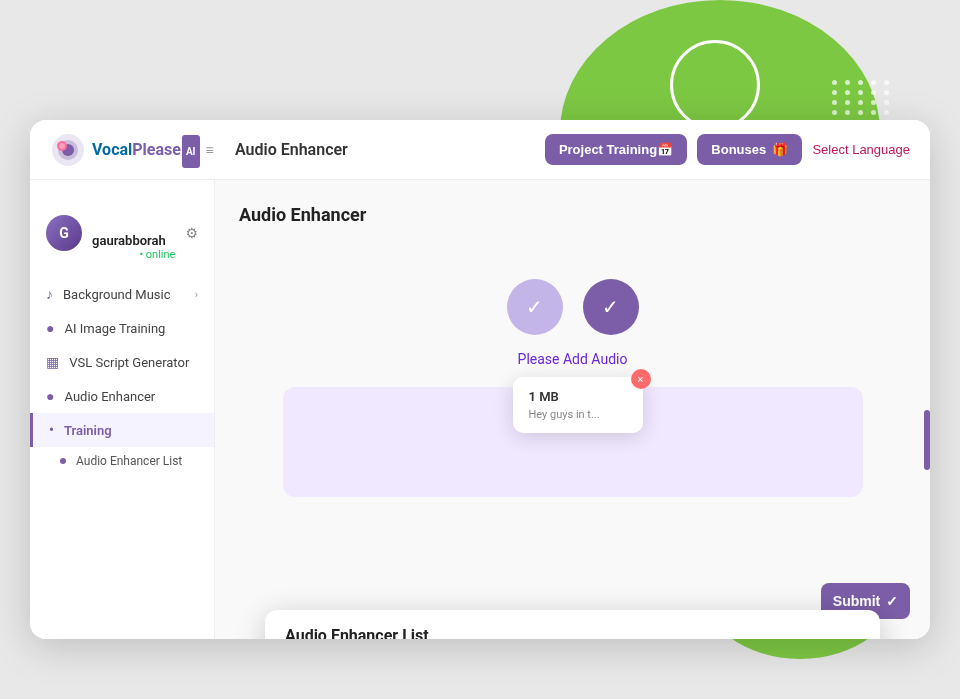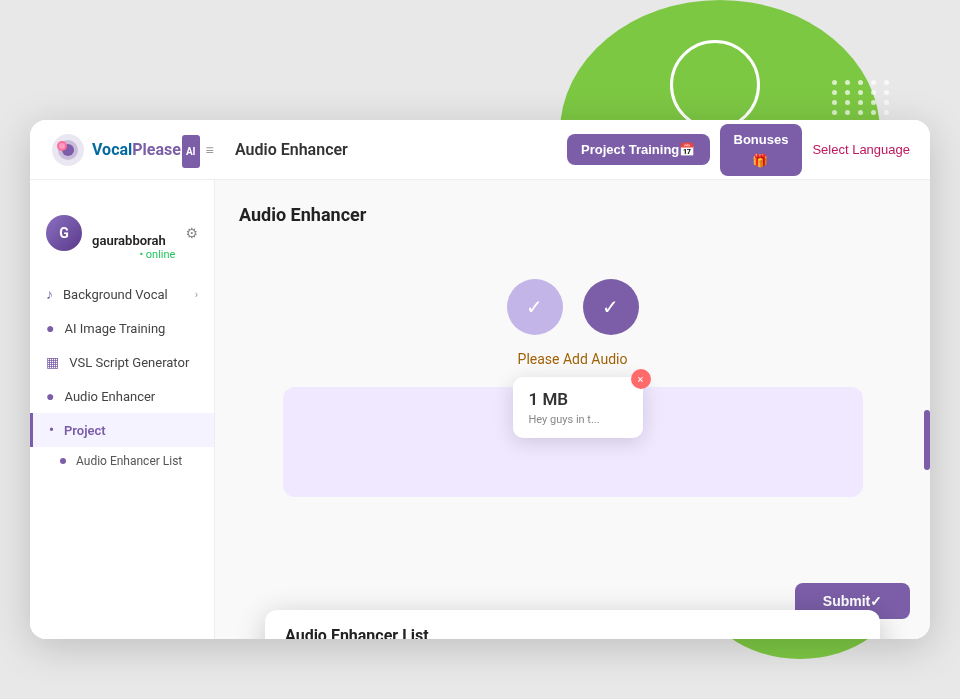--- a/index.html
+++ b/index.html
@@ -110,21 +110,20 @@
       color: white;
       border: none;
       border-radius: 8px;
       padding: 8px 14px;
       font-size: 13px;
       font-weight: 600;
       cursor: pointer;
       display: flex;
       align-items: center;
       gap: 6px;
-      flex-direction: column;
     }
     .select-language {
       font-size: 13px;
       color: #be185d;
       cursor: pointer;
       background: none;
       border: none;
     }
 
     
@@ -244,21 +243,21 @@
       align-items: center;
       justify-content: center;
       font-size: 20px;
       color: white;
     }
     .upload-circle.light { background: #c4b5e8; }
     .upload-circle.dark { background: #7b5ea7; }
 
     .please-add-text {
       font-size: 14px;
-      color: #a16207;
+      color: #6d28d9;
       margin-bottom: 20px;
     }
 
     .drop-zone {
       width: 100%;
       max-width: 580px;
       background: #f0e8ff;
       border-radius: 12px;
       padding: 30px 20px;
       min-height: 110px;
@@ -289,39 +288,39 @@
       height: 20px;
       background: #ff6b6b;
       border-radius: 50%;
       display: flex;
       align-items: center;
       justify-content: center;
       color: white;
       font-size: 11px;
       cursor: pointer;
     }
-    .file-card-size { font-size: 17px; font-weight: 600; color: #333; }
+    .file-card-size { font-size: 13px; font-weight: 600; color: #333; }
     .file-card-name { font-size: 11px; color: #888; margin-top: 4px; }
 
     
     .submit-btn {
       position: absolute;
       bottom: 20px;
       right: 20px;
       background: #7b5ea7;
       color: white;
       border: none;
       border-radius: 8px;
-      padding: 10px 28px;
+      padding: 10px 12px;
       font-size: 14px;
       font-weight: 600;
       cursor: pointer;
       display: flex;
       align-items: center;
-      gap: 0;
+      gap: 6px;
     }
 
     
     .list-panel {
       position: absolute;
       top: 430px;
       left: 50px;
       right: 50px;
       background: white;
       border-radius: 12px;
@@ -437,42 +436,42 @@
         </div>
         <div class="user-info">
           <div class="user-name">gaurabborah</div>
           <div class="user-status">• online</div>
         </div>
         <span class="user-settings-icon">⚙</span>
       </div>
 
       <div class="nav-item">
         <span class="nav-icon">♪</span>
-        <span>Background Vocal</span>
+        <span>Background Music</span>
         <span class="nav-arrow">›</span>
       </div>
 
       <div class="nav-item">
         <span class="nav-icon">●</span>
         <span>AI Image Training</span>
       </div>
 
       <div class="nav-item">
         <span class="nav-icon">▦</span>
         <span>VSL Script Generator</span>
       </div>
 
       <div class="nav-item">
         <span class="nav-icon">●</span>
         <span>Audio Enhancer</span>
       </div>
 
       <div class="nav-item active">
         <span class="nav-icon">•</span>
-        <span>Project</span>
+        <span>Training</span>
       </div>
 
       <div class="nav-sub-item">
         <span class="nav-sub-dot"></span>
         <span>Audio Enhancer List</span>
       </div>
 
     </div>
 
     <div class="main-content">

